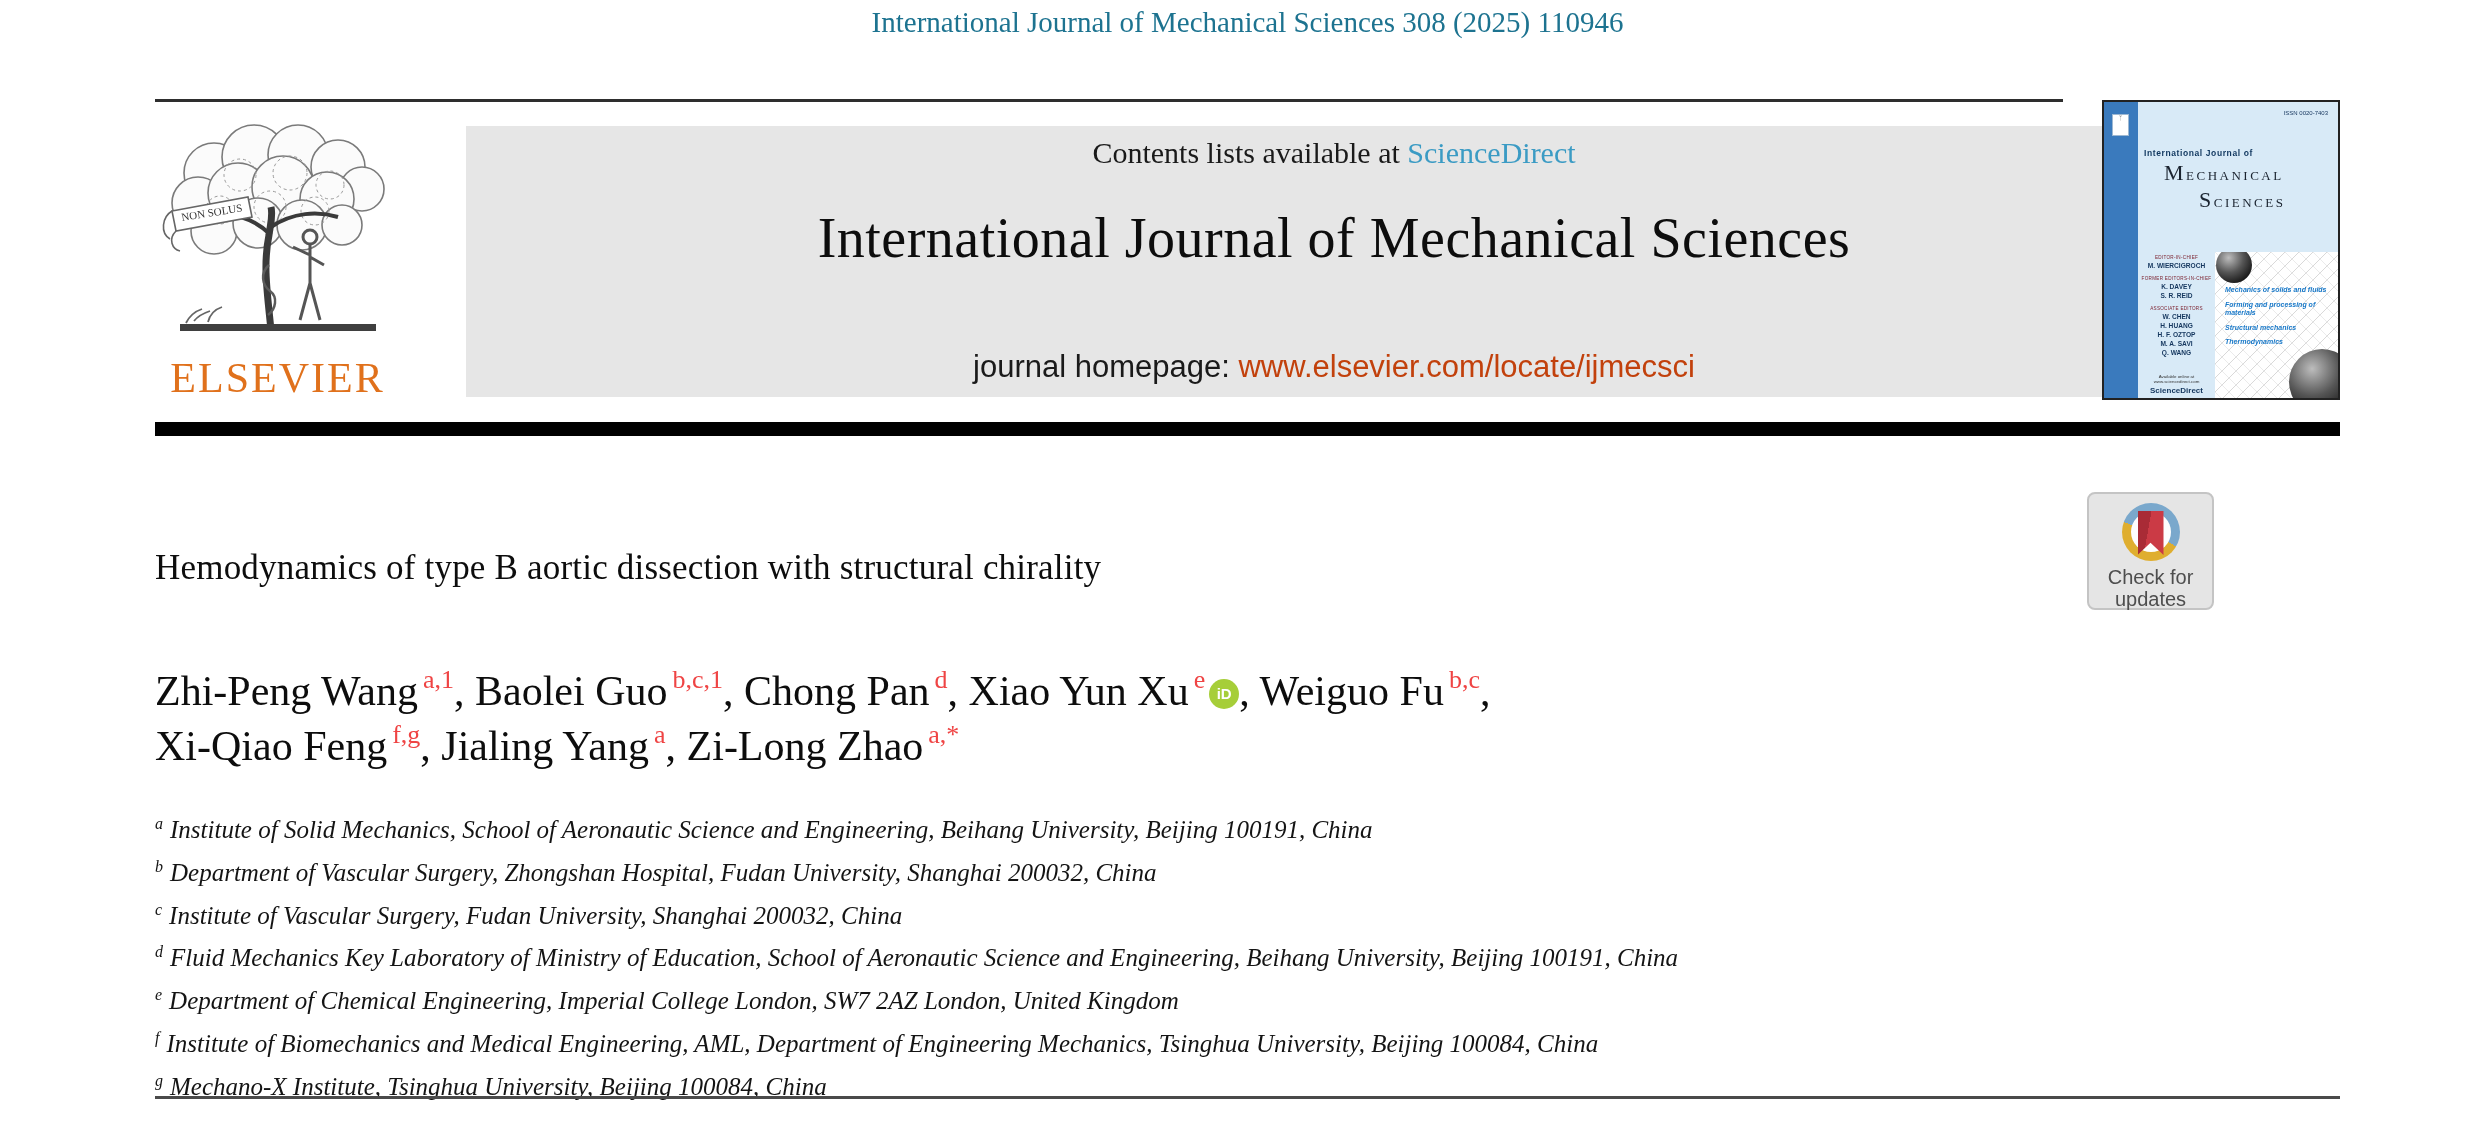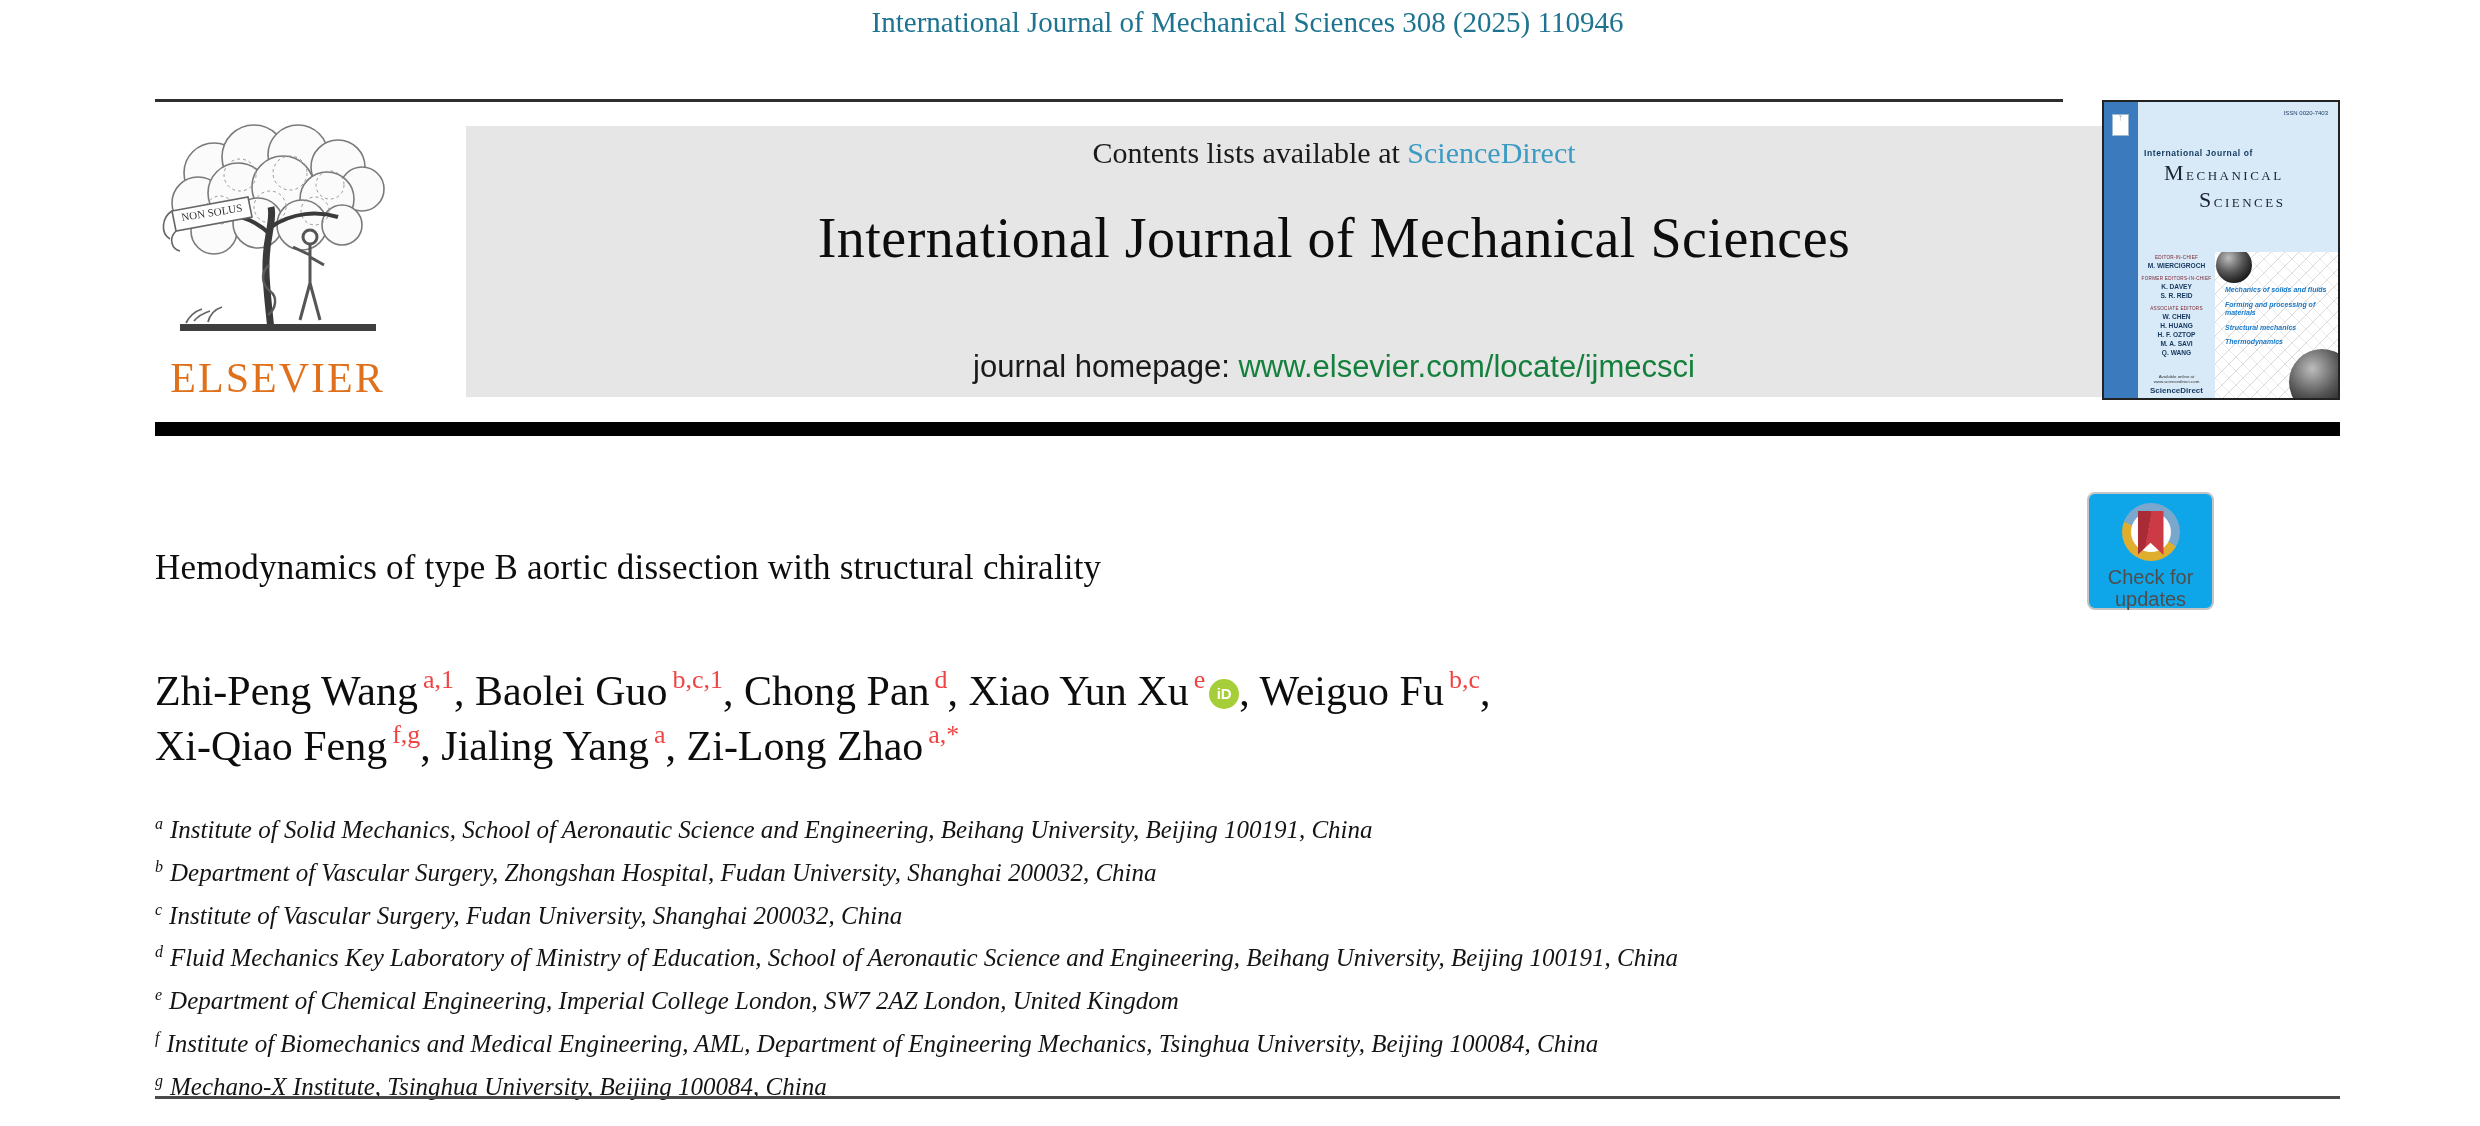--- a/index.html
+++ b/index.html
@@ -24,21 +24,21 @@
   
   .masthead { position:absolute; left:466px; top:126px; width:1736px; height:271px;
               background:#e6e6e6; }
   .m-line1 { position:absolute; top:10px; left:0; width:100%; text-align:center;
              font-size:30px; color:#1a1a1a; }
   .m-line1 .sd { color:#3b9bc4; cursor:pointer; text-decoration:none; }
   .m-title { position:absolute; top:80px; left:0; width:100%; text-align:center;
              font-size:56px; color:#0d0d0d; letter-spacing:0.5px; }
   .m-home { position:absolute; bottom:12px; left:0; width:100%; text-align:center;
             font-family:"Liberation Sans", sans-serif; font-size:31px; color:#1a1a1a; }
-  .m-home .url { color:#15803d; cursor:pointer; }
+  .m-home .url { color:#c2410c; cursor:pointer; }
 
   
   .cover { position:absolute; left:2102px; top:100px; width:238px; height:300px;
            background:#d8eaf7; border:2px solid #222; box-sizing:border-box;
            overflow:hidden; cursor:pointer; font-family:"Liberation Sans", sans-serif; }
   .cover-strip { position:absolute; left:0; top:0; width:34px; height:100%;
                  background:#3a7abd; }
   .cover-mark { position:absolute; left:8px; top:12px; width:17px; height:22px;
                 background:#fff; border:1px solid #9db8d2; box-sizing:border-box;
                 font-size:6px; color:#666; text-align:center; line-height:7px; overflow:hidden; }
@@ -60,21 +60,21 @@
   .cover-footer { position:absolute; left:34px; top:272px; width:77px; text-align:center; }
   .cov-avail { font-size:4.4px; color:#333; }
   .cov-sd { font-size:8px; font-weight:bold; color:#14365e; margin-top:2px; }
 
   
   .bar-black { position:absolute; left:155px; top:422px; width:2185px; height:14px;
                background:#000; }
 
   
   .badge { position:absolute; left:2087px; top:492px; width:127px; height:118px;
-           background:#0ea5e9; border:2px solid #c4c4c4; border-radius:8px;
+           background:#e5e5e5; border:2px solid #c4c4c4; border-radius:8px;
            box-sizing:border-box; cursor:pointer; }
   .ring { position:absolute; left:50%; top:9px; margin-left:-29px; width:58px; height:58px;
           border-radius:50%;
           background:conic-gradient(from 150deg, #dfae2f 0deg 140deg, #7aa8cc 140deg 330deg, #dfae2f 330deg 360deg); }
   .ring-inner { position:absolute; left:9px; top:9px; width:40px; height:40px;
                 border-radius:50%; background:#fdfdfd; }
   .bookmark { position:absolute; left:50%; margin-left:-13px; top:8px; width:26px; height:44px;
               background:linear-gradient(100deg,#a92b36 0 40%,#cb3a45 40%);
               clip-path:polygon(0 0,100% 0,100% 100%,50% 72%,0 100%); }
   .badge-text { position:absolute; left:0; top:72px; width:100%; text-align:center;

